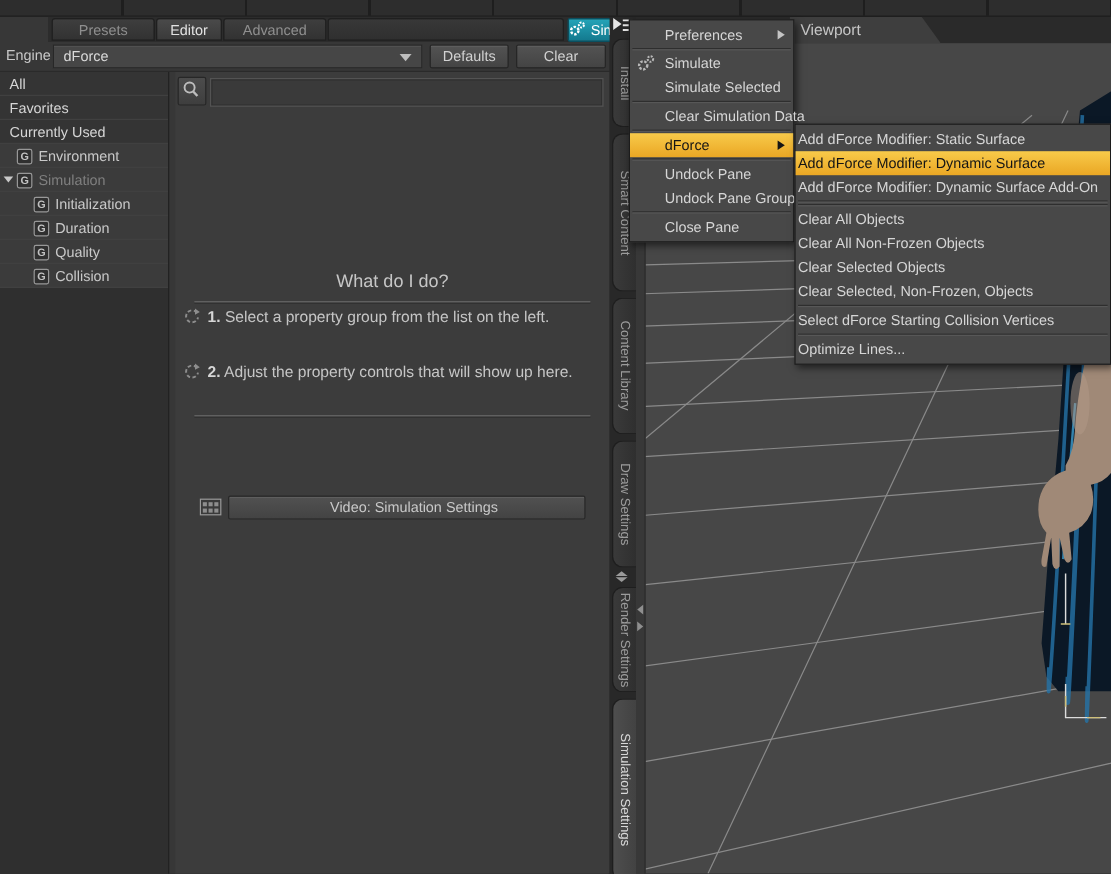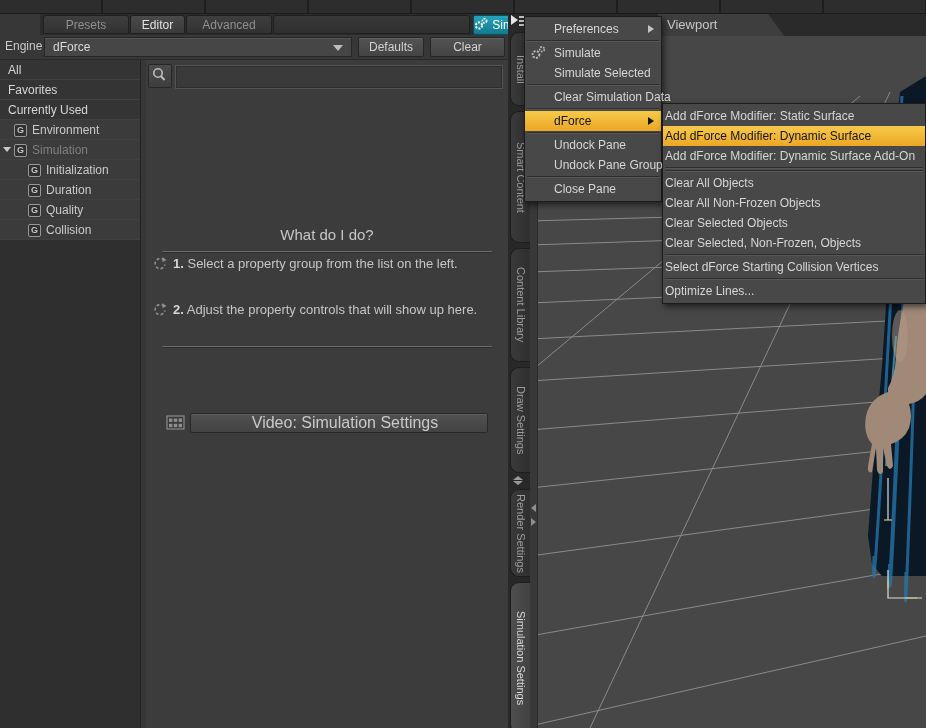--- a/index.html
+++ b/index.html
@@ -51,21 +51,21 @@
   #search-btn { position:absolute; left:2px; top:4px; width:24px; height:24px; background:linear-gradient(#4c4c4c,#3e3e3e); border:1px solid #272727; border-radius:2px; }
   #search-input { position:absolute; left:29px; top:5px; width:328px; height:24px; background:#3a3a3a; border:1px solid #535353; box-shadow:inset 0 0 0 1px #2e2e2e; }
   .help-title { position:absolute; left:0; top:166px; width:100%; text-align:center; font-size:15px; color:#c6c6c6; }
   .hline { position:absolute; left:16px; width:330px; height:1px; background:#6a6a6a; box-shadow:0 1px 0 #2c2c2c; }
   .step { position:absolute; left:6px; font-size:13px; color:#c6c6c6; }
   .step .icon { display:inline-block; vertical-align:-3px; margin-right:6px; }
   .step b { color:#d6d6d6; }
   #video-row { position:absolute; left:0; top:352px; width:100%; height:22px; }
   #video-btn { position:absolute; left:44px; top:1px; width:298px; height:20px; background:linear-gradient(#515151,#434343);
     border:1px solid #282828; box-shadow:inset 0 1px 0 #5e5e5e; border-radius:2px;
-    color:#c9c9c9; font-size:16px; text-align:center; line-height:18px;padding-left:12px; }
+    color:#c9c9c9; font-size:12px; text-align:center; line-height:18px;padding-left:12px; }
 
   
   #dock-strip { left:508px; top:14px; width:22px; height:714px; background:#282828; }
   .vtab { position:absolute; left:2px; width:20px; background:linear-gradient(90deg,#3a3a3a,#2f2f2f);
     border:1px solid #1e1e1e; border-right:none; border-radius:9px 0 0 9px;
     writing-mode:vertical-rl; text-orientation:mixed; font-size:11px; color:#9c9c9c;
     display:flex; align-items:center; justify-content:center; white-space:nowrap; }
   .vtab.active { background:linear-gradient(90deg,#4e4e4e,#424242); color:#d8d8d8; }
   .strip-arrows { position:absolute; left:5px; width:12px; height:12px; }
   .strip-arrows div { width:0; height:0; border-left:5px solid transparent; border-right:5px solid transparent; margin:1px 0; }

